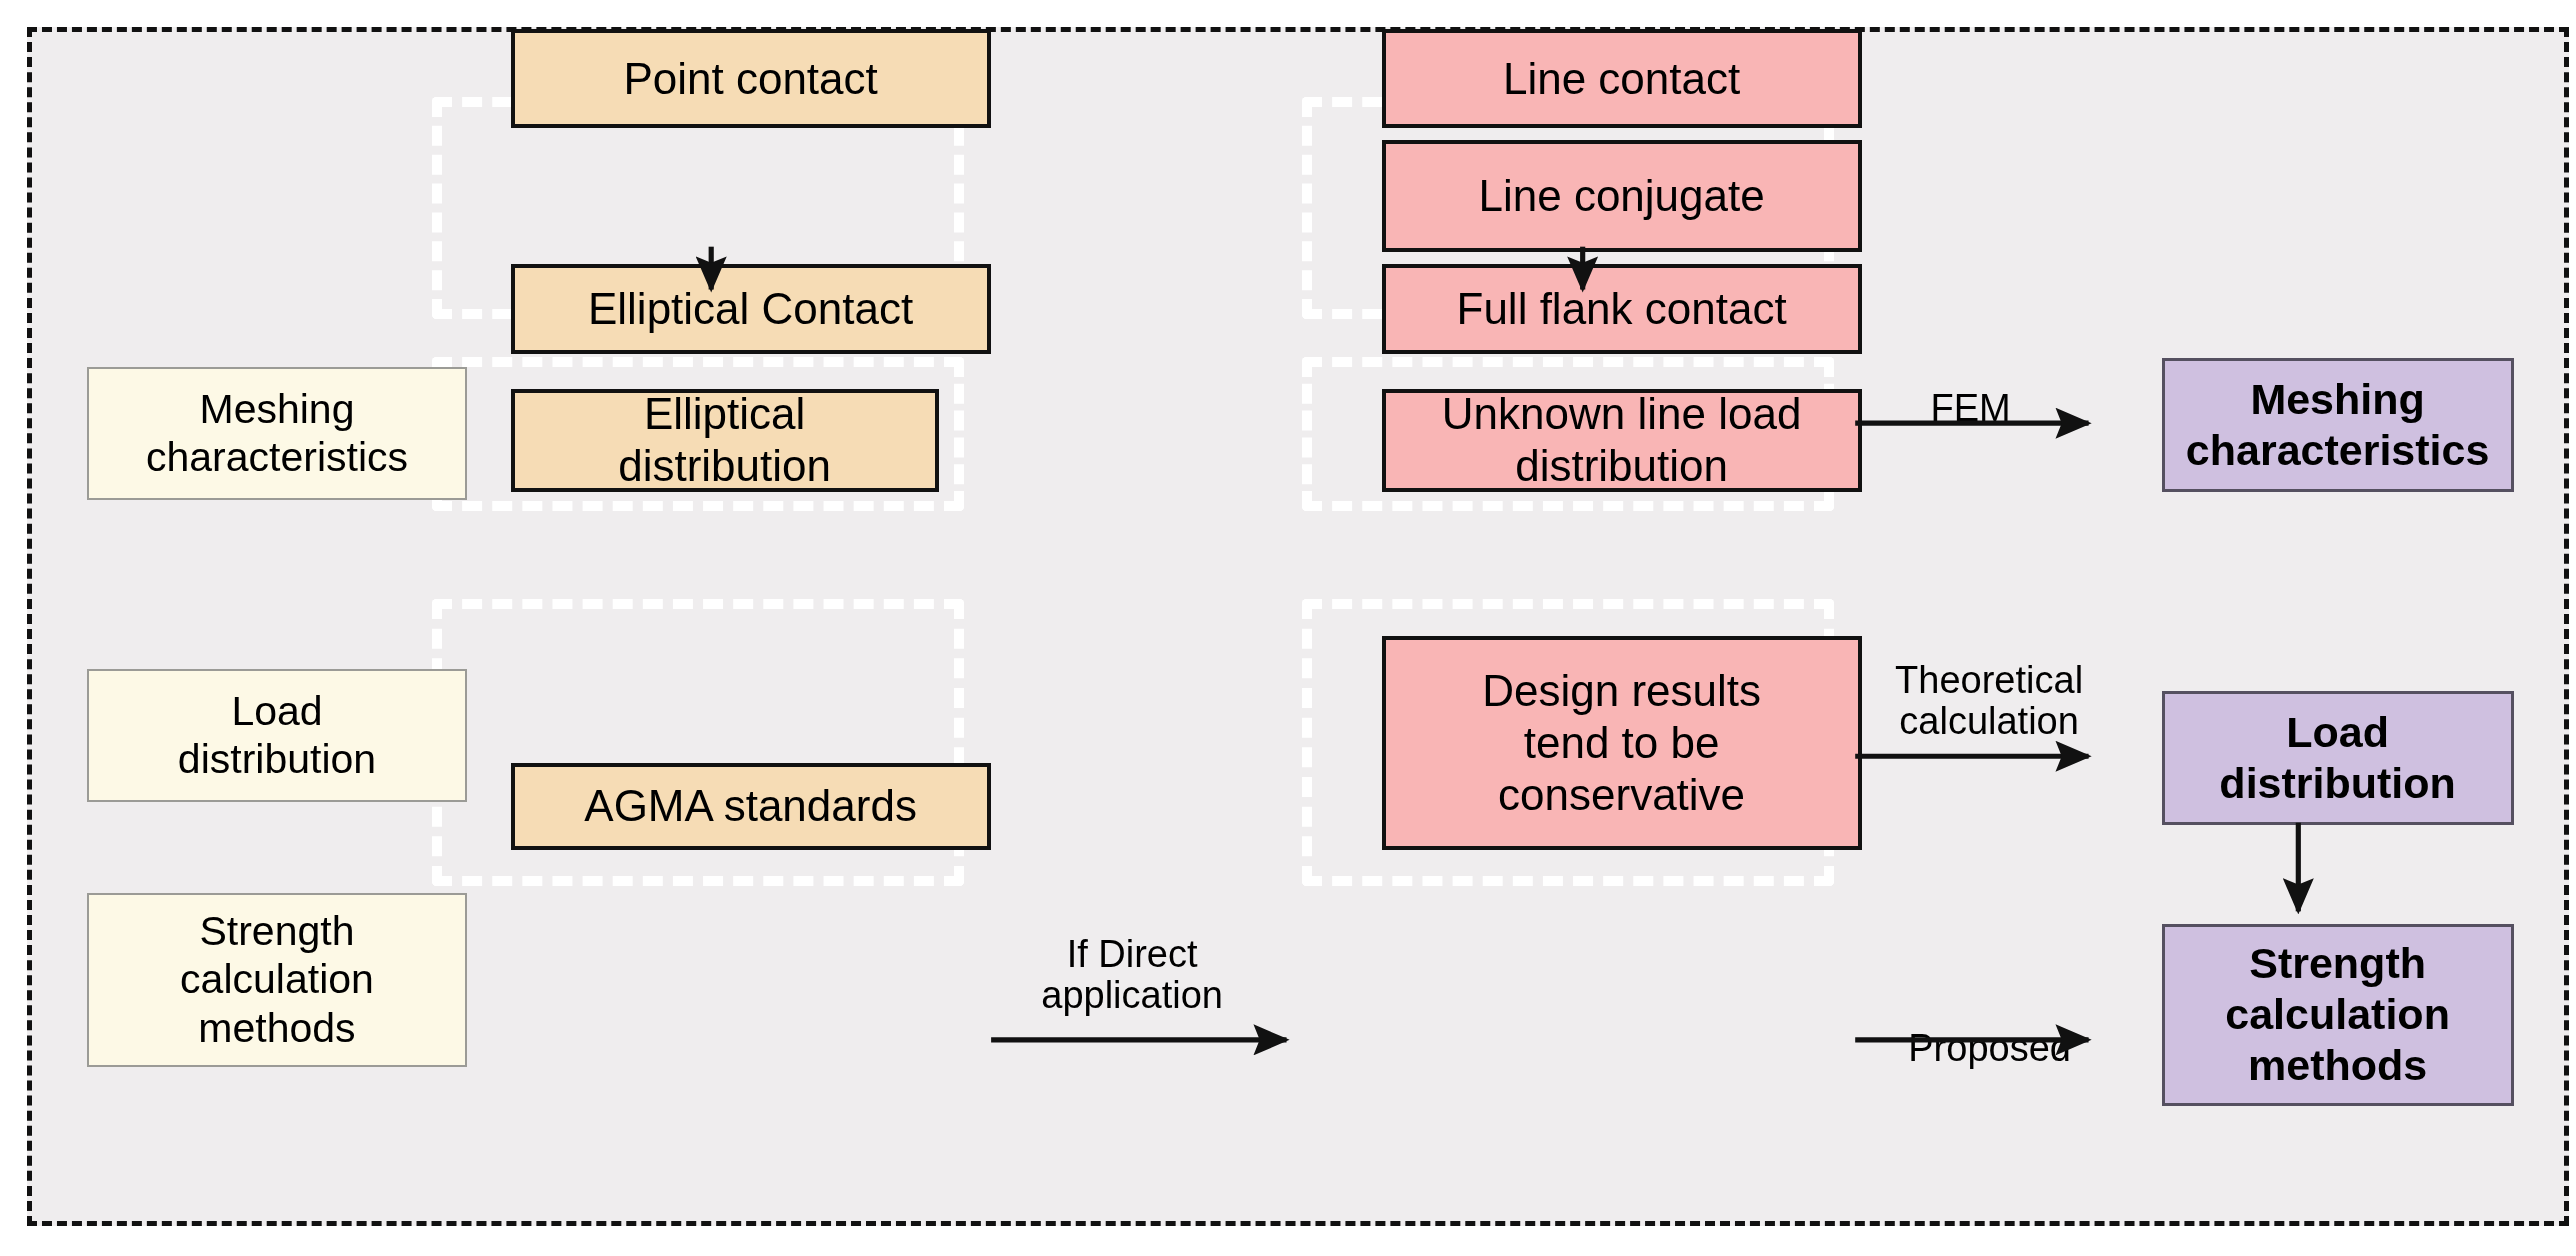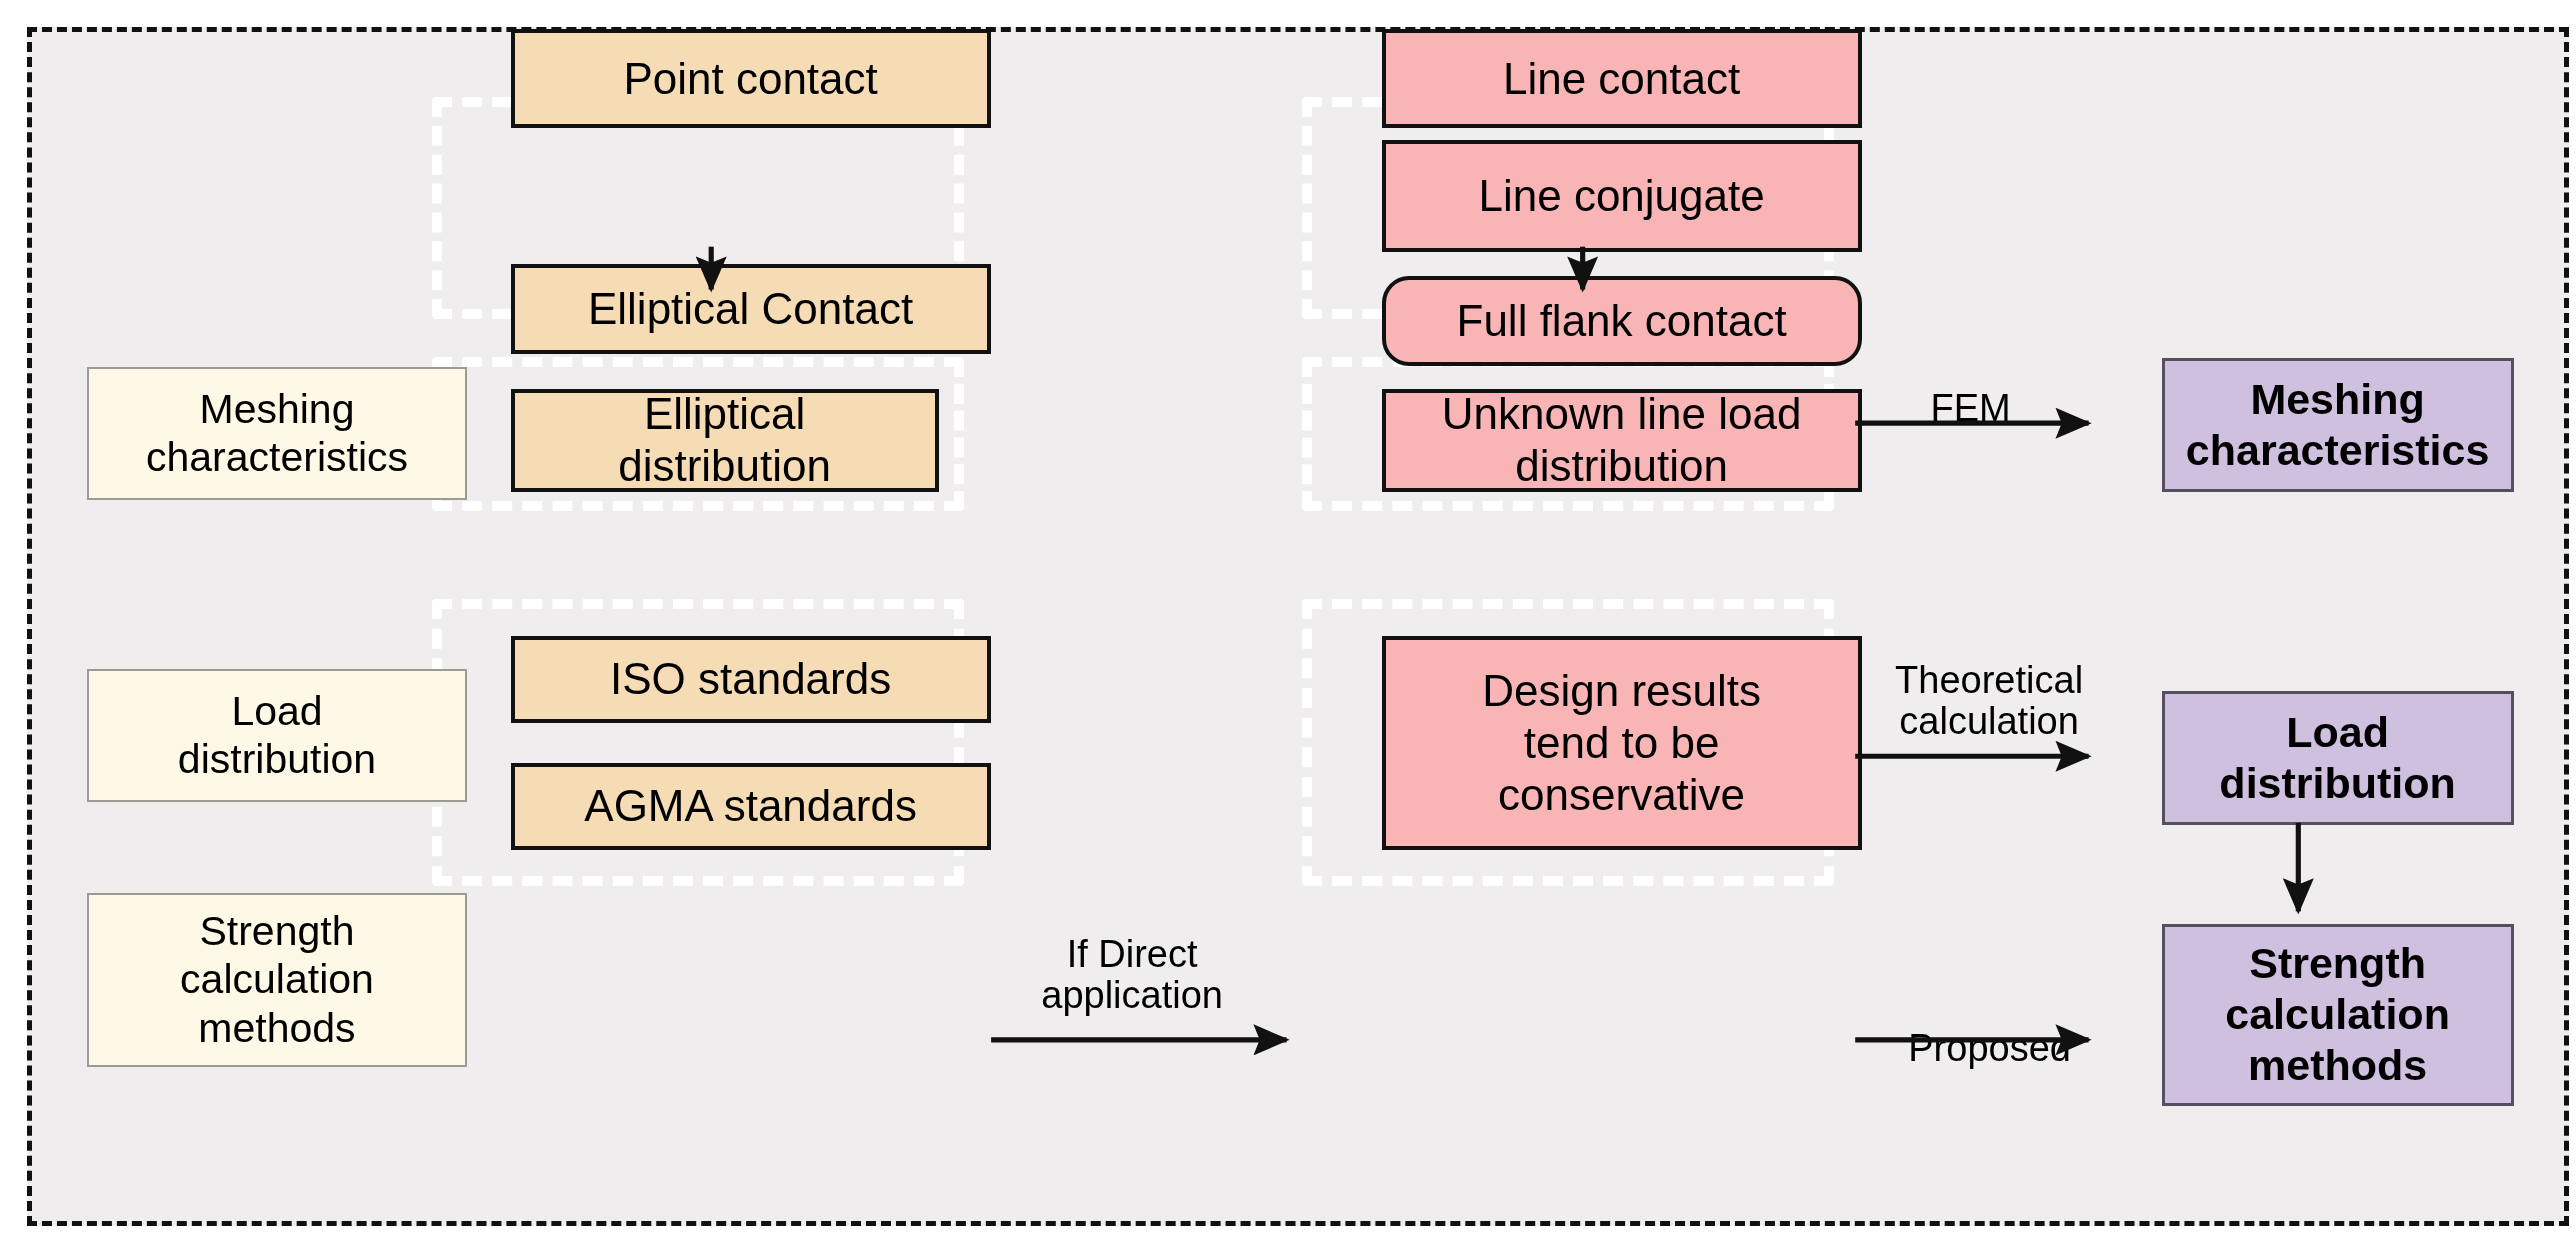--- a/index.html
+++ b/index.html
@@ -128,27 +128,26 @@
   <div class="node row-label" style="left:21.4px; top:861px; width:380px; height:174px;">Strength
 calculation
 methods</div>
 
 
   <div class="node tan-box" style="left:445px; top:232px; width:480px; height:90px;">Elliptical Contact</div>
 
   <div class="node tan-box" style="left:445px; top:357px; width:428px; height:103px;">Elliptical
 distribution</div>
 
-  <div class="node tan-box" style="left:445px; top:604px; width:480px; height:87px;">ISO standards</div>
 
   <div class="node tan-box" style="left:445px; top:731px; width:480px; height:87px;">AGMA standards</div>
 
   <div class="node pink-box" style="left:1316px; top:108px; width:480px; height:112px;">Line conjugate</div>
 
-  <div class="node pink-box" style="left:1316px; top:244px; width:480px; height:90px;border-radius:27px;">Full flank contact</div>
+  <div class="node pink-box" style="left:1316px; top:232px; width:480px; height:90px;">Full flank contact</div>
 
   <div class="node pink-box" style="left:1316px; top:357px; width:480px; height:103px;">Unknown line load
 distribution</div>
 
   <div class="node pink-box" style="left:1316px; top:604px; width:480px; height:214px;">Design results
 tend to be
 conservative</div>
 
   <div class="node purple-box" style="left:2096px; top:326px; width:352px; height:134px;">Meshing
 characteristics</div>

